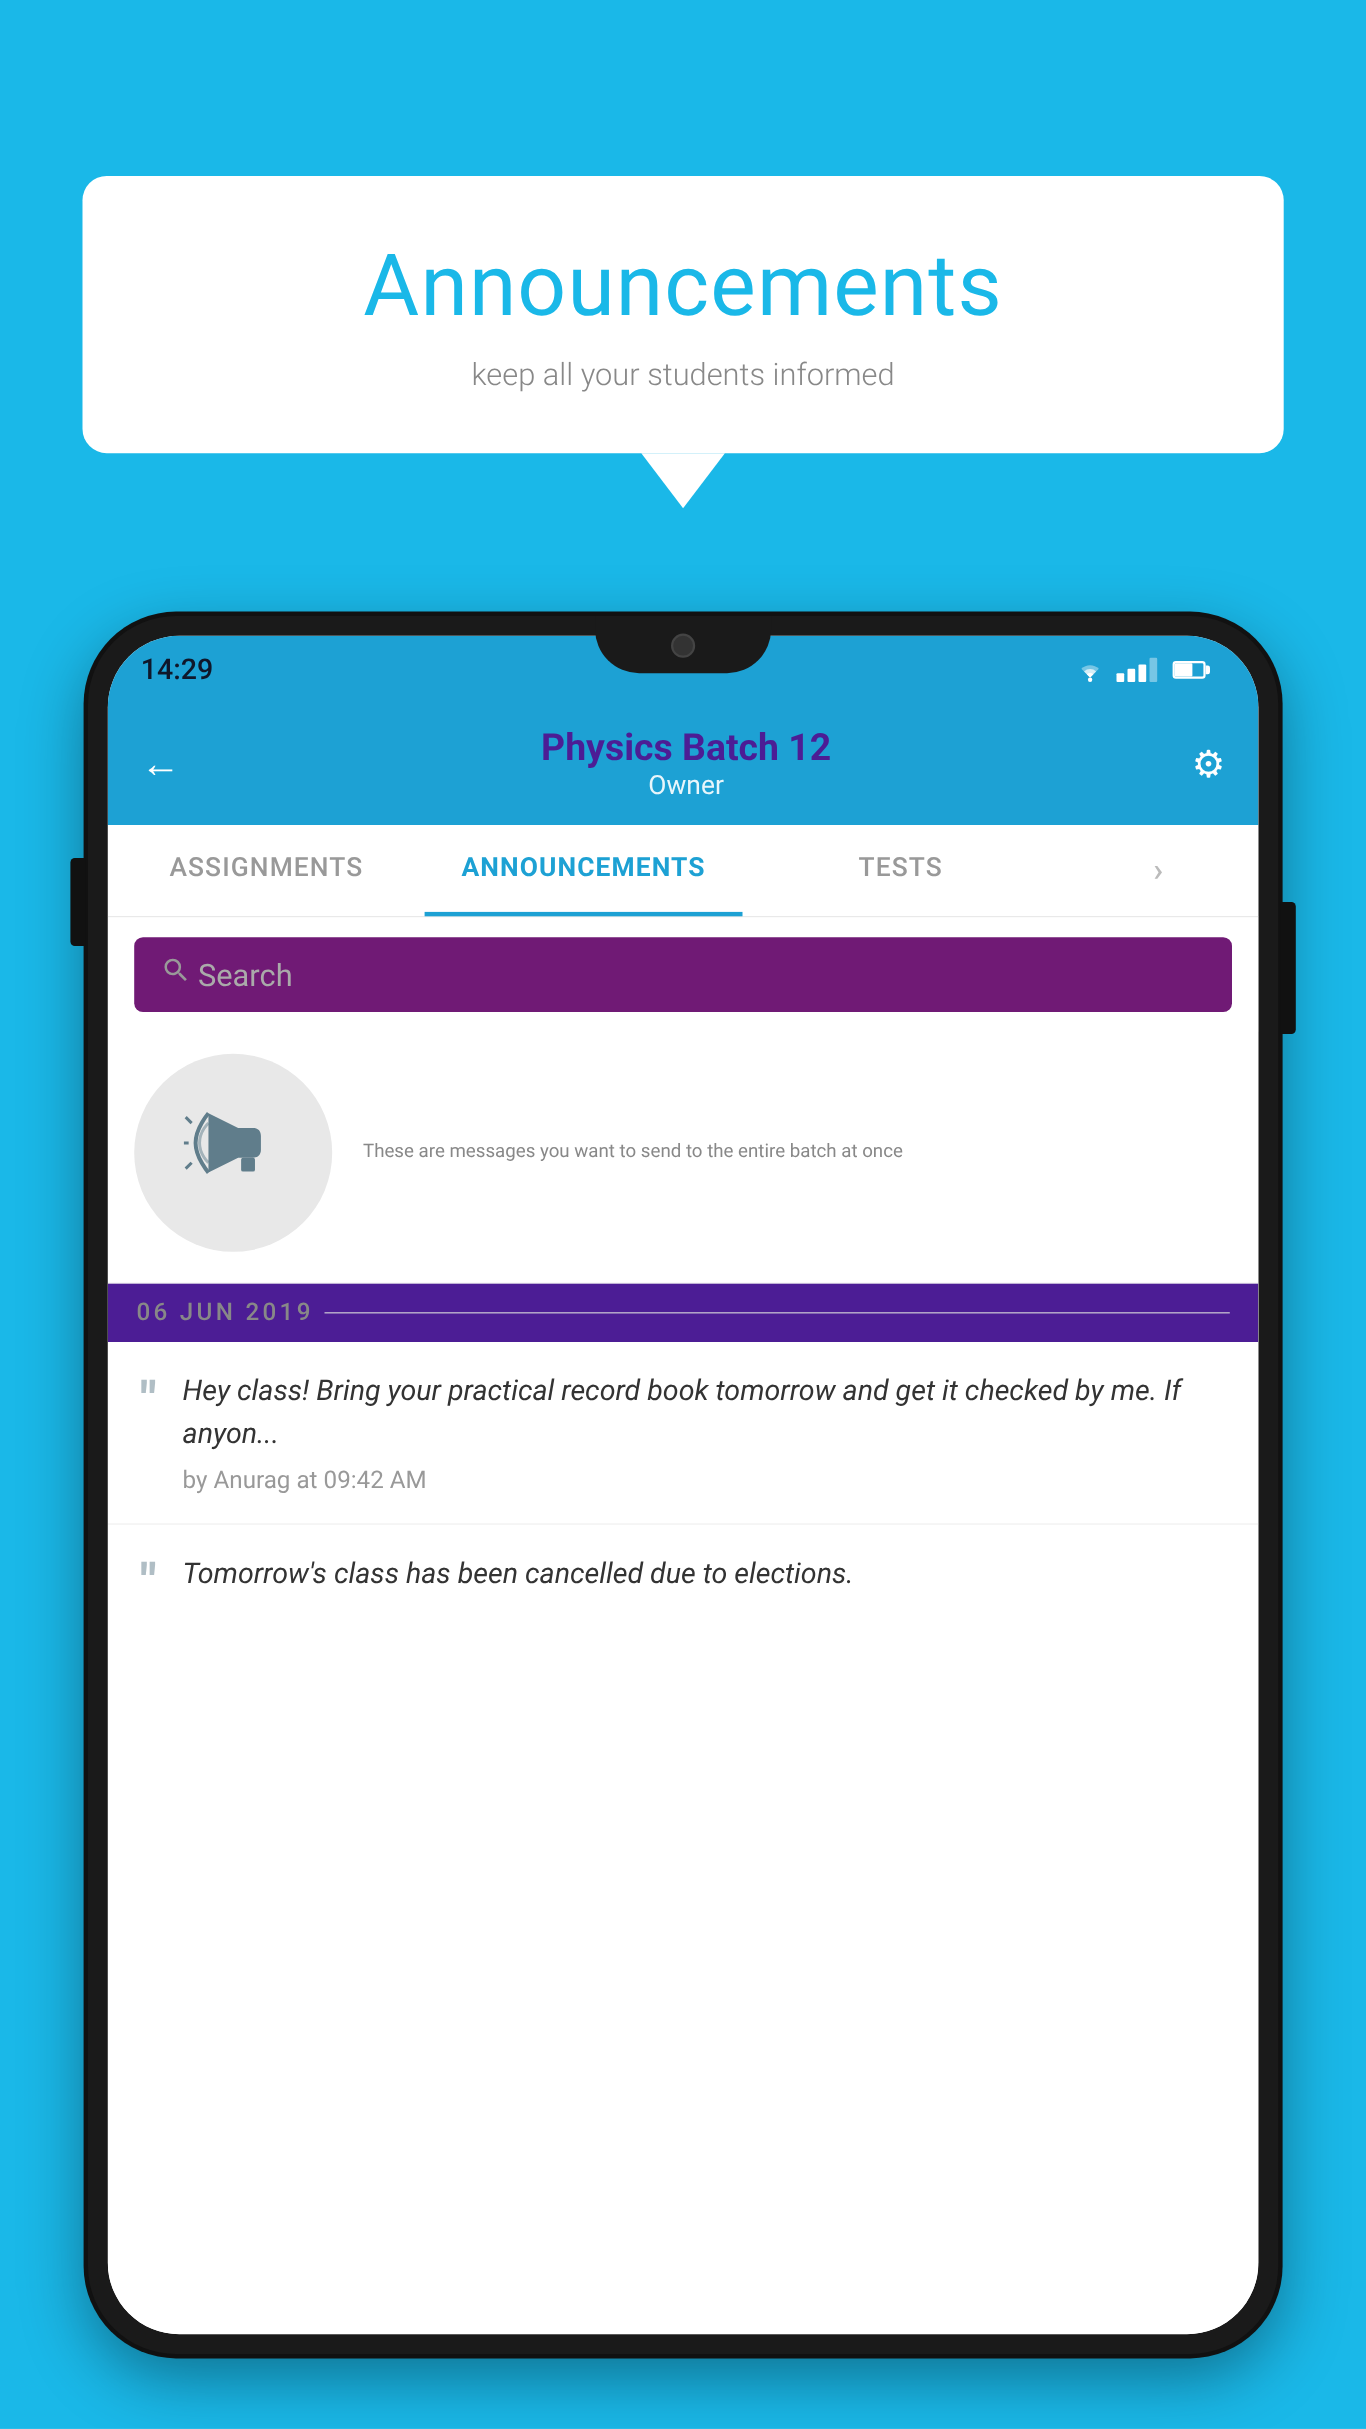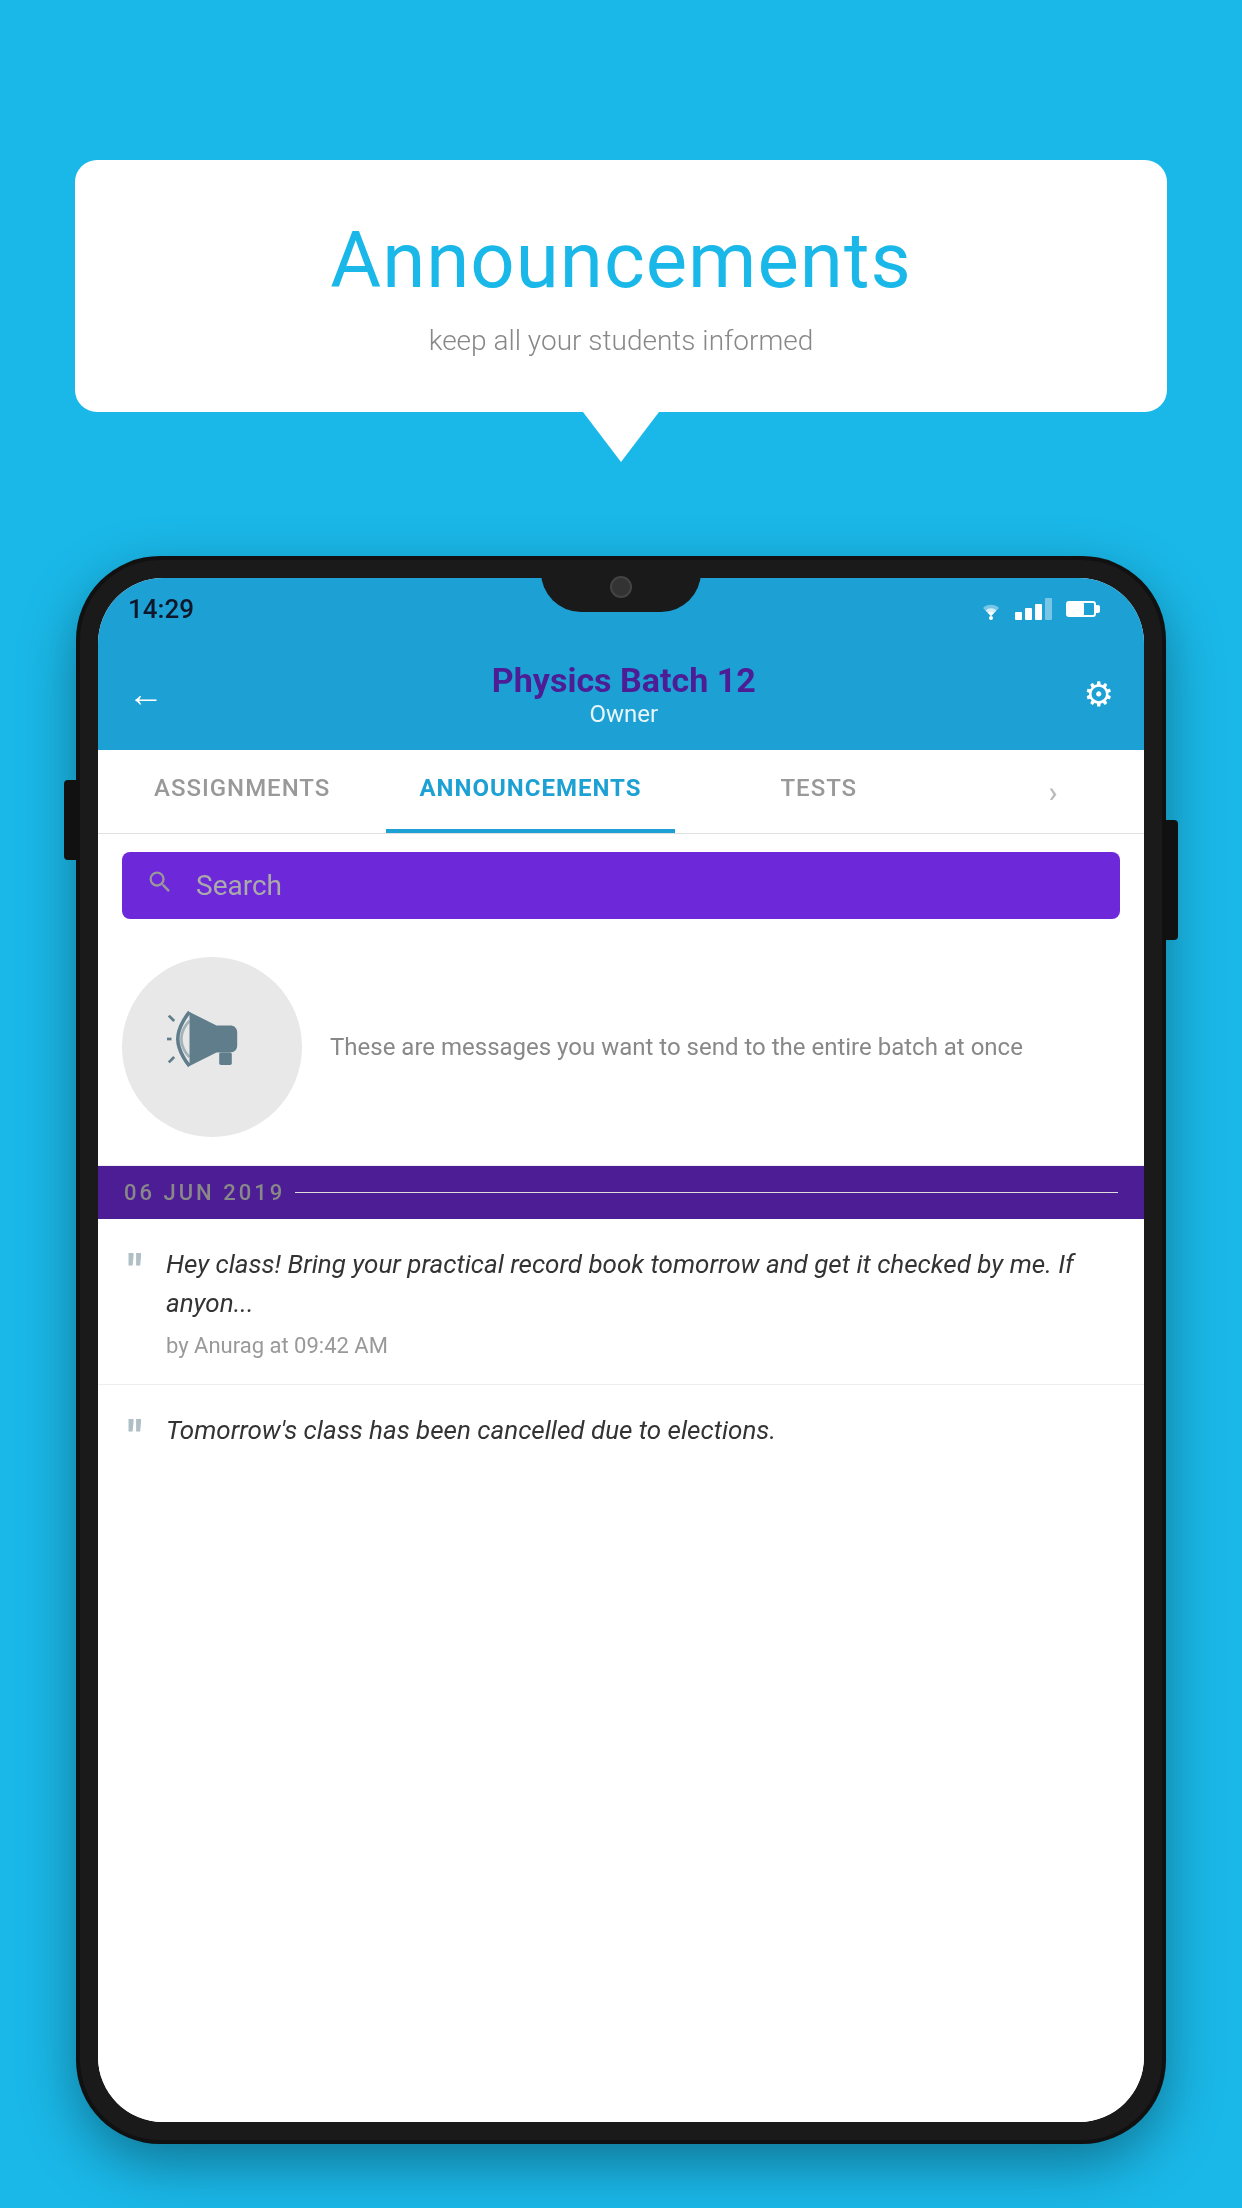--- a/index.html
+++ b/index.html
@@ -284,26 +284,26 @@
     }
 
     
     .search-container {
       padding: 18px 24px;
       background: white;
       flex-shrink: 0;
     }
 
     .search-bar {
-      background: #6d28d9;
+      background: #701a75;
       border-radius: 8px;
       display: flex;
       align-items: center;
       padding: 16px 24px;
-      gap: 22px;
+      gap: 6px;
     }
 
     .search-icon-wrap {
       color: #999;
       font-size: 30px;
     }
 
     .search-text {
       color: #aaa;
       font-size: 28px;
@@ -338,21 +338,21 @@
 
     .promo-content {
       flex: 1;
       display: flex;
       flex-direction: column;
       gap: 18px;
     }
 
     .promo-text {
       color: #888;
-      font-size: 24px;
+      font-size: 17px;
       line-height: 1.5;
     }
 
     .make-announcement-btn {
       background: #1da1d4;
       color: white;
       border: none;
       border-radius: 10px;
       padding: 20px 28px;
       font-size: 26px;

